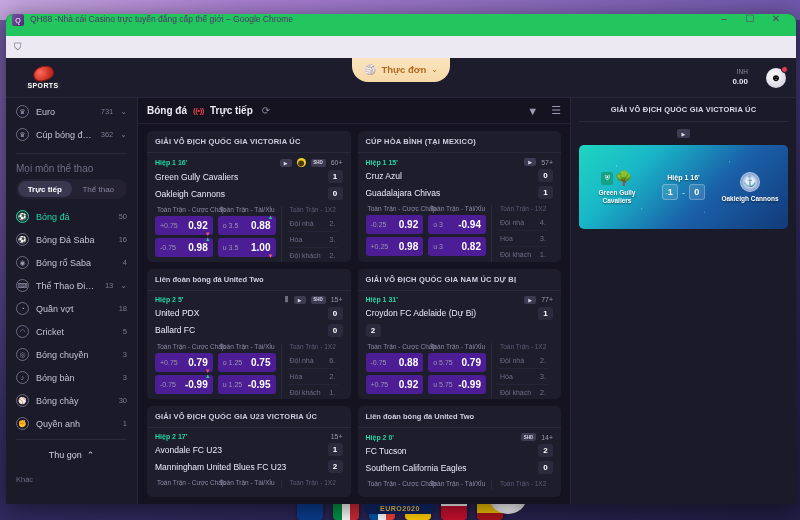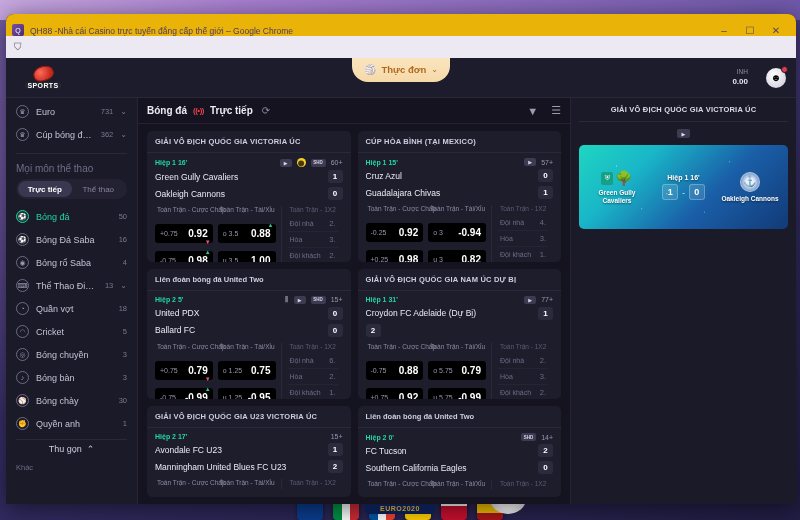--- a/index.html
+++ b/index.html
@@ -44,21 +44,21 @@
     font-size:7px;font-weight:bold;color:#c0282d;
   }
 
   
   #chromeWin {
     position:absolute; left:6px; top:14px; width:790px; height:490px;
     background:#1c1b2a; border-radius:8px 8px 0 0; overflow:hidden;
     box-shadow:0 4px 24px rgba(0,0,0,.55);
   }
   #titlebar {
-    height:22px; background:#eab308; display:flex; align-items:flex-end;
+    height:22px; background:#22c55e; display:flex; align-items:flex-start;
     padding:0 6px; gap:6px; position:relative;
   }
   #titlebar .favicon{
     width:12px;height:12px;border-radius:2px;
     background:linear-gradient(135deg,#7a4fa8,#4a2a70);
     display:flex;align-items:center;justify-content:center;
     font-size:7px;color:#fff;flex:none;
   }
   #titlebar .ttl{
     font-size:8.5px;color:#4d3a63;white-space:nowrap;overflow:hidden;
@@ -150,21 +150,21 @@
     display:flex;padding:2px;
   }
   #segmented .seg{
     flex:1;display:flex;align-items:center;justify-content:center;
     font-size:8px;color:#85819c;border-radius:9px;cursor:pointer;
   }
   #segmented .seg.on{background:#3a3750;color:#fff;font-weight:bold;}
 
   #collapse{
     display:flex;align-items:center;justify-content:center;gap:5px;
-    border-top:1px solid #2b2939;margin:4px 10px 0;padding:4px 0;
+    border-top:1px solid #2b2939;margin:4px 10px 0;padding:10px 0;
     font-size:9px;color:#cfcde0;cursor:pointer;
   }
   #otherLbl{font-size:7.5px;color:#6f6c86;padding:5px 10px;}
 
   
   #main{flex:1;min-width:0;display:flex;flex-direction:column;background:#14131f;}
   #mainBar{
     height:26px;flex:none;display:flex;align-items:center;gap:6px;padding:0 9px;
     border-bottom:1px solid #232133;
   }
@@ -215,22 +215,22 @@
     font-size:8px;font-weight:bold;color:#fff;flex:none;
   }
 
   .oddswrap{display:flex;padding:4px 8px 7px;gap:0;position:relative;}
   .oddscol{flex:1;min-width:0;padding-right:5px;}
   .oddscol.third{border-left:1px solid #2a2839;padding-left:6px;flex:0 0 62px;overflow:hidden;}
   .ocHead{font-size:6.5px;color:#8e8ba4;padding:0 2px 3px;white-space:nowrap;}
   .ocHead.dim{color:#5e5b74;}
   .ocell{
     display:flex;align-items:center;justify-content:space-between;
-    background:#000000;border-radius:3px;padding:4px 5px;margin-bottom:3px;
-    position:relative;cursor:pointer;margin-top:8px;
+    background:#4c1d95;border-radius:3px;padding:4px 5px;margin-bottom:3px;
+    position:relative;cursor:pointer;
   }
   .ocell .hcap{font-size:7px;color:#9996ae;}
   .ocell .oval{font-size:10px;font-weight:bold;color:#fff;}
   .ocell .arrow{position:absolute;font-size:6px;line-height:1;}
   .ocell .arrow.up{color:#27c98a;right:2px;top:-2px;}
   .ocell .arrow.down{color:#e8566f;right:2px;bottom:-2px;}
   .trow{
     display:flex;align-items:center;justify-content:space-between;
     padding:3px 2px;border-bottom:1px solid #252336;
   }

